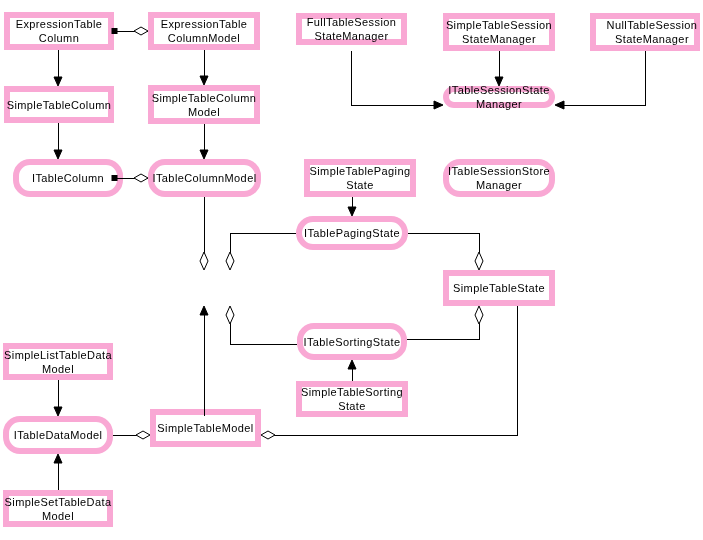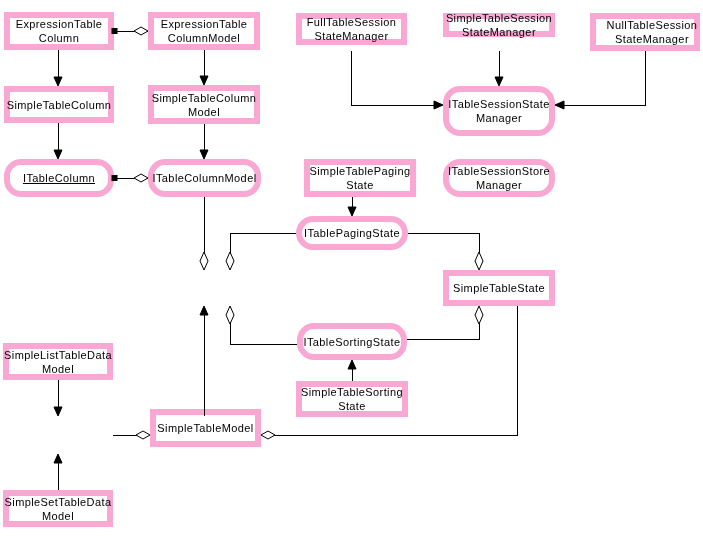--- a/index.html
+++ b/index.html
@@ -40,48 +40,49 @@
 <body>
 
 <div id="canvas">
 
   <div class="node rect" style="left:4px;   top:12px;  width:110px; height:38px;">ExpressionTable
 Column</div>
   <div class="node rect" style="left:148px; top:12px;  width:112px; height:38px;">ExpressionTable
 ColumnModel</div>
   <div class="node rect" style="left:296px; top:13px;  width:111px; height:32px;">FullTableSession
 StateManager</div>
-  <div class="node rect" style="left:443px; top:13px;  width:112px; height:24px;">SimpleTableSession
+  <div class="node rect" style="left:443px; top:13px;  width:112px; height:38px;">SimpleTableSession
 StateManager</div>
   <div class="node rect" style="left:590px; top:13px;  width:110px; height:38px;padding-left:14px;">NullTableSession
 StateManager</div>
 
   <div class="node rect" style="left:4px;   top:86px;  width:110px; height:37px;">SimpleTableColumn</div>
   <div class="node rect" style="left:148px; top:85px;  width:112px; height:39px;">SimpleTableColumn
 Model</div>
-  <div class="node rounded" style="left:443px; top:86px;  width:112px; height:50px;text-align:center;">ITableSessionState
+  <div class="node rounded" style="left:443px; top:86px;  width:112px; height:22px;text-align:center;">ITableSessionState
 Manager</div>
 
-  <div class="node rounded" style="left:4px;   top:159px; width:110px; height:38px;text-decoration:underline;">ITableColumn</div>
+  <div class="node rounded" style="left:13px;   top:159px; width:110px; height:38px;">ITableColumn</div>
   <div class="node rounded" style="left:148px; top:159px; width:113px; height:38px;">ITableColumnModel</div>
   <div class="node rect" style="left:296px; top:159px; width:112px; height:38px;margin-left:8px;">SimpleTablePaging
 State</div>
   <div class="node rounded" style="left:443px; top:159px; width:112px; height:38px;">ITableSessionStore
 Manager</div>
 
   <div class="node rounded" style="left:296px; top:216px; width:112px; height:34px;">ITablePagingState</div>
 
   <div class="node rect" style="left:443px; top:270px; width:112px; height:36px;">SimpleTableState</div>
 
   <div class="node rounded" style="left:297px; top:323px; width:110px; height:37px;">ITableSortingState</div>
   <div class="node rect" style="left:296px; top:381px; width:112px; height:36px;">SimpleTableSorting
 State</div>
 
   <div class="node rect" style="left:3px;   top:343px; width:110px; height:37px;">SimpleListTableData
 Model</div>
+  <div class="node rounded" style="left:3px;   top:416px; width:110px; height:38px;">ITableDataModel</div>
   <div class="node rect" style="left:150px; top:409px; width:111px; height:38px;">SimpleTableModel</div>
   <div class="node rect" style="left:3px;   top:490px; width:110px; height:37px;">SimpleSetTableData
 Model</div>
 
   <svg id="edges" width="703" height="540" viewBox="0 0 703 540">
 
     <g>
       <line x1="114" y1="31" x2="148" y2="31"></line>
       <rect class="sq" x="112" y="28.5" width="5" height="5"></rect>
       <polygon class="diamond" points="148,31 141,27 134,31 141,35"></polygon>

